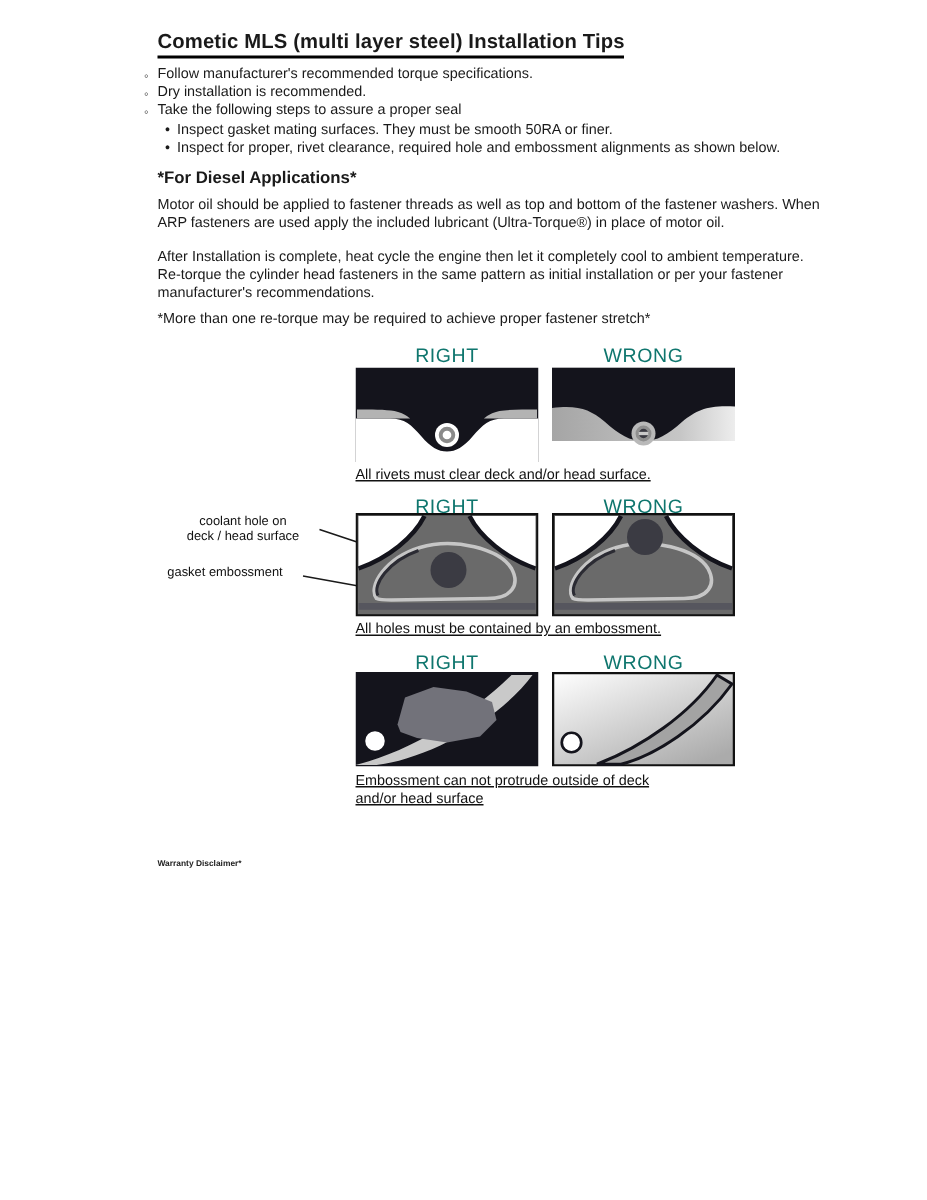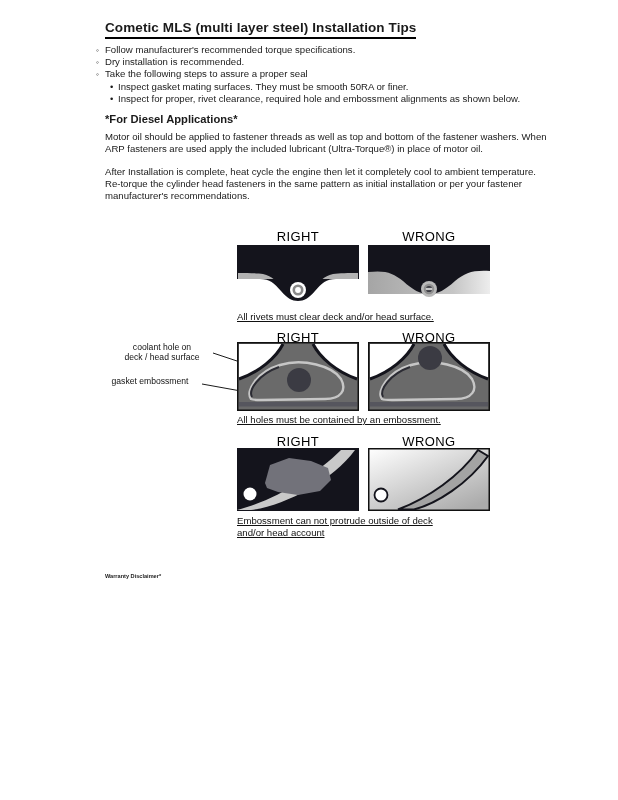--- a/index.html
+++ b/index.html
@@ -29,21 +29,21 @@
   .tip-row.sub { padding-left: 14px; }
   .tip-row.sub .marker { width: 8px; font-size: 9.5px; }
 
   
   .diesel-heading { left: 105px; top: 113px; font-size: 11.2px; font-weight: bold; }
   .diesel-p1 { left: 105px; top: 131px; width: 452px; font-size: 9.6px; line-height: 12.2px; }
   .diesel-p2 { left: 105px; top: 166px; width: 442px; font-size: 9.6px; line-height: 12.2px; }
   .diesel-note { left: 105px; top: 207px; width: 452px; font-size: 9.6px; }
 
   
-  .fig-label { width: 122px; text-align: center; font-size: 13px; color: #000000; letter-spacing: 0.4px; }
+  .fig-label { width: 122px; text-align: center; font-size: 13px; color: #0f766e; letter-spacing: 0.4px; }
   .fig-caption { font-size: 9.6px; line-height: 11.5px; color: #111; text-decoration: underline; }
   .panel { display: block; }
 
   .callout { font-size: 8.6px; line-height: 9.6px; text-align: center; color: #111; }
 
   
   .disclaimer { left: 105px; top: 573px; width: 413px; font-size: 5.3px; line-height: 6.35px; color: #222; }
   .disclaimer .dh { font-weight: bold; font-size: 5.6px; margin-bottom: 6px; }
   .disclaimer p { margin: 0 0 6px 0; }
   .disclaimer p.tight { margin-bottom: 0; }
@@ -76,20 +76,21 @@
     </div>
     <div class="tip-row sub">
       <span class="marker">•</span>
       <span>Inspect for proper, rivet clearance, required hole and embossment alignments as shown below.</span>
     </div>
   </div>
 
   <div class="abs diesel-heading">*For Diesel Applications*</div>
   <div class="abs diesel-p2">After Installation is complete, heat cycle the engine then let it completely cool to ambient temperature. Re-torque the cylinder head fasteners in the same pattern as initial installation or per your fastener manufacturer's recommendations.</div>
   <div class="abs diesel-p1">Motor oil should be applied to fastener threads as well as top and bottom of the fastener washers. When ARP fasteners are used apply the included lubricant (Ultra-Torque®) in place of motor oil.</div>
+  <div class="abs diesel-note">*More than one re-torque may be required to achieve proper fastener stretch*</div>
 
   <div class="abs fig-label" style="left:237px; top:229px;">RIGHT</div>
   <div class="abs fig-label" style="left:368px; top:229px;">WRONG</div>
 
   <svg class="abs panel" style="left:237px; top:245px;" width="122" height="63" viewBox="0 0 122 63">
     <rect width="122" height="63" fill="#14141c"></rect>
     <path d="M0,34 L23,34 C33,34 37,38 44,46 C50,53 55,56 61,56 C67,56 72,53 78,46 C85,38 89,34 99,34 L122,34 L122,63 L0,63 Z" fill="#ffffff"></path>
     <path d="M1,28 C10,28 20,28 26,29 C31,30 34,32 36.5,34 L1,34 Z" fill="#b3b3b3"></path>
     <path d="M121,28 C112,28 102,28 96,29 C91,30 88,32 85.5,34 L121,34 Z" fill="#b3b3b3"></path>
     <circle cx="61" cy="45" r="8" fill="#ffffff"></circle>
@@ -171,21 +172,21 @@
           <stop offset="1" stop-color="#ababab"></stop>
       </linearGradient>
     </defs>
     <rect x="0.75" y="0.75" width="120.5" height="61.5" fill="url(#g3w)" stroke="#111" stroke-width="1.5"></rect>
     <path d="M30,61.5 C60,50 92,28 110,2 L120,8 C100,36 68,56 46,61.5 Z" fill="#a3a3a3" stroke="#14141c" stroke-width="2"></path>
     <circle cx="13" cy="47" r="6.5" fill="#ffffff" stroke="#14141c" stroke-width="1.8"></circle>
   </svg>
 
   <div class="abs fig-caption" style="left:237px; top:515px; width:230px;">
     <div>Embossment can not protrude outside of deck</div>
-    <div>and/or head account</div>
+    <div>and/or head surface</div>
   </div>
 
   <div class="abs disclaimer">
     <div class="dh">Warranty Disclaimer*</div>
     <p>Due to the nature of performance applications, the parts in this catalog are sold without any express warranty or any implied warranty of merchantability or fitness for a particular purpose.  Cometic Gasket Inc., shall not, under any circumstances, be liable for any special, incidental or consequential damages, including, person, party or property, but not limited to, damage, or loss of property or equipment, loss of profits or revenue, cost of purchased or replacement goods, or claims of customers of the purchase, which may arise and/or result from sale, installation or use of these parts.  Installation of these parts could adversely affect the motor manufacturers warranty coverage.</p>
     <p class="tight">VENUE-The agreed upon venue, in the event of dispute whatsoever between the parties, whether instituted by either party, including, but not limited to, contract terms, payment terms, delivery, type, defects, sufficiency of product, shall be the Court of Common Pleas, Lake County, Ohio or the Painesville Municipal Court, Lake County, Ohio, depending on the amount in controversy.</p>
     <p>This agreement shall be governed by and construed under the laws of the State of Ohio.</p>
     <p>All prices and terms are subject to change without notice.</p>
     <p>Terms COD- Secured with a completed dealer/jobber application on File, COD-Company check with a current credit card number on file.  Open accounts may be established by well rated firms.  A credit application is available upon request.  Open accounts are due payable Net 30 days from date of invoice.  No statement will be sent.  If an account becomes 60 or more days past due, it is subject to being placed on credit hold.  No orders will be shipped or new orders accepted until past due balance is paid.  If an account becomes 90 or more days past due, it is subject to being placed for collections.  All costs of collection are the responsibility of the customer, including attorney fees, court costs, and other expenses of litigation.</p>
     <p>Returns- Authorized (RGA) must be obtained in advance on all returns.  A packing slip or invoice number must accompany the merchandise.  No returns after 30 days from invoice date.  All returns are subject to a 25% restocking charge.  All custom designed and custom manufactured gaskets are non-returnable.</p>

